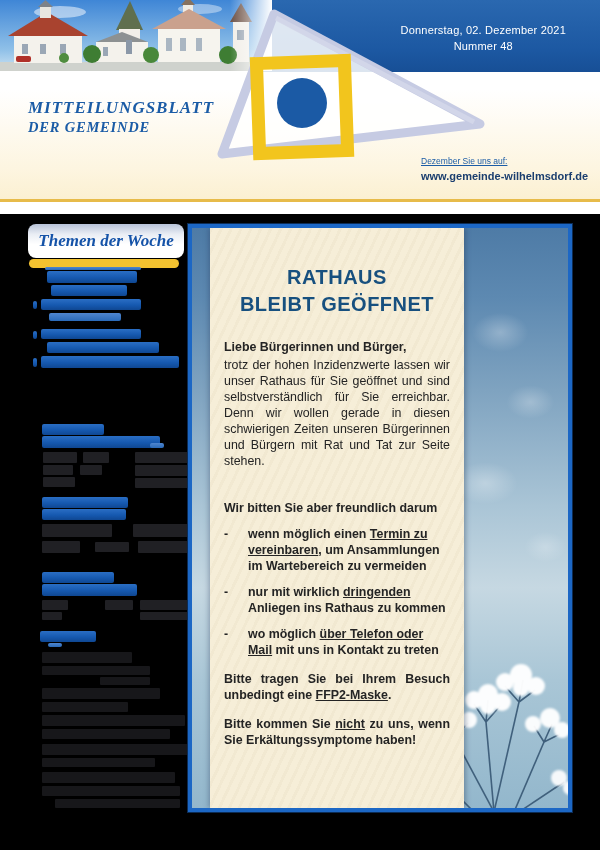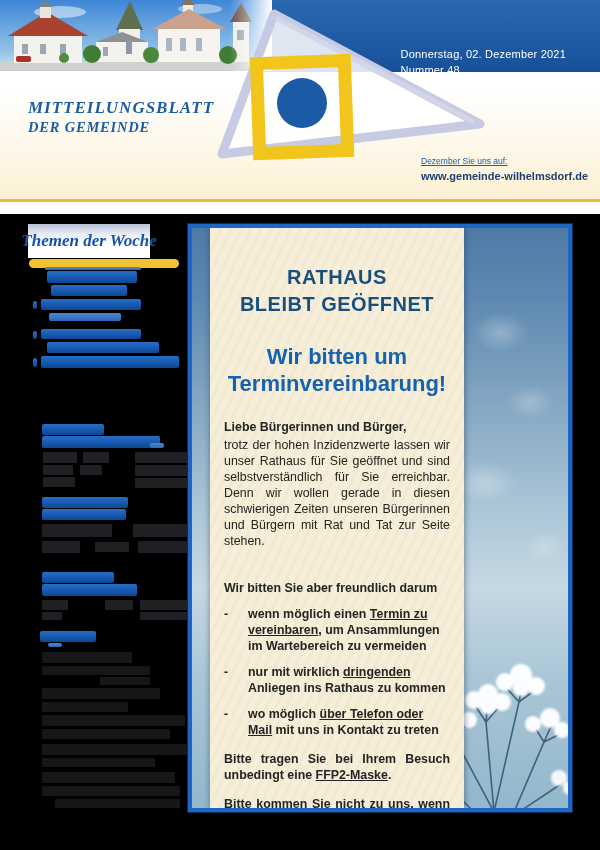--- a/index.html
+++ b/index.html
@@ -10,38 +10,38 @@
   *{margin:0;padding:0;box-sizing:border-box;}
   html,body{background:#444;}
   body{font-family:"Liberation Sans",sans-serif;}
   .page{position:relative;width:600px;height:850px;background:#000;overflow:hidden;margin:0 auto;}
 
   
   .header{position:absolute;left:0;top:0;width:600px;height:199px;
     background:linear-gradient(180deg,#ffffff 0%,#ffffff 45%,#fdf5e0 85%,#fbf0d2 100%);}
   .band{position:absolute;left:250px;top:0;width:350px;height:72px;
     background:linear-gradient(180deg,#2a68b0 0%,#1c58a2 70%,#174f96 100%);}
-  .dateline{position:absolute;right:34px;top:22px;text-align:left;color:#fff;
-    font-size:11px;line-height:16px;letter-spacing:.2px;margin-top:24px;}
+  .dateline{position:absolute;right:34px;top:22px;text-align:center;color:#fff;
+    font-size:11px;line-height:16px;letter-spacing:.2px;}
   .photo{position:absolute;left:0;top:0;width:272px;height:71px;}
   .photo svg{display:block;}
   .logo{position:absolute;left:196px;top:2px;width:292px;height:168px;}
   .masthead{position:absolute;left:28px;top:98px;color:var(--accent-blue);
     font-family:"Liberation Serif",serif;font-style:italic;font-weight:bold;}
   .m1{font-size:17px;letter-spacing:1px;}
   .m2{font-size:14.5px;letter-spacing:.8px;margin-top:1px;}
   .m3{font-size:39px;letter-spacing:1.5px;margin-top:2px;color:#1d5fae;}
   .visit{position:absolute;left:421px;top:150px;}
   .visit-label{font-size:8.5px;color:var(--accent-blue);text-decoration:underline;display:inline-block;}
   .visit-url{font-size:11px;font-weight:bold;color:#1b3e6f;margin-top:2px;}
   .gold-rule{position:absolute;left:0;top:199px;width:600px;height:3px;background:var(--gold);}
   .white-strip{position:absolute;left:0;top:202px;width:600px;height:12px;background:#fff;}
 
   
-  .themes-box{position:absolute;left:28px;top:224px;width:122px;height:34px;border-radius:0;
+  .themes-box{position:absolute;left:28px;top:224px;width:156px;height:34px;border-radius:8px;
     background:linear-gradient(180deg,#b7c2d8 0%,#e9edf4 30%,#ffffff 60%);
     display:flex;align-items:center;justify-content:center;box-shadow:0 1px 2px rgba(0,0,0,.6);}
   .themes-title{font-family:"Liberation Serif",serif;font-style:italic;font-weight:bold;
     font-size:17px;color:#1553a8;white-space:nowrap;}
   .yellow-bar{position:absolute;left:29px;top:259px;width:150px;height:9px;border-radius:5px;
     background:var(--yellow-bar);}
 
   .bb{position:absolute;border-radius:2px;filter:blur(.7px);
     background:linear-gradient(180deg,#2a6ec4 0%,#1659b0 55%,#0f4792 100%);}
   .bb.light{background:linear-gradient(180deg,#4f86cf,#2a6ab8);}
@@ -282,24 +282,20 @@
             </g>
         </g>
       </svg>
     </div>
 
     <div class="cream">
       <div class="n-title">
         <div>RATHAUS</div>
         <div>BLEIBT GEÖFFNET</div>
       </div>
-      <div class="n-sub">
-        <div>Wir bitten um</div>
-        <div>Terminvereinbarung!</div>
-      </div>
 
       <div class="body-txt">
         <p class="salut">Liebe Bürgerinnen und Bürger,</p>
         <p class="intro">trotz der hohen Inzidenzwerte lassen wir unser Rathaus für Sie geöffnet und sind selbstverständlich für Sie erreichbar. Denn wir wollen gerade in diesen schwierigen Zeiten unseren Bürgerinnen und Bürgern mit Rat und Tat zur Seite stehen.</p>
         <p class="lead">Wir bitten Sie aber freundlich darum</p>
 
         <ul class="blist">
           <li>
               <span><span>wenn möglich einen </span><span class="u">Termin zu vereinbaren</span><span>, um Ansammlungen im Wartebereich zu vermeiden</span></span>
             </li>

